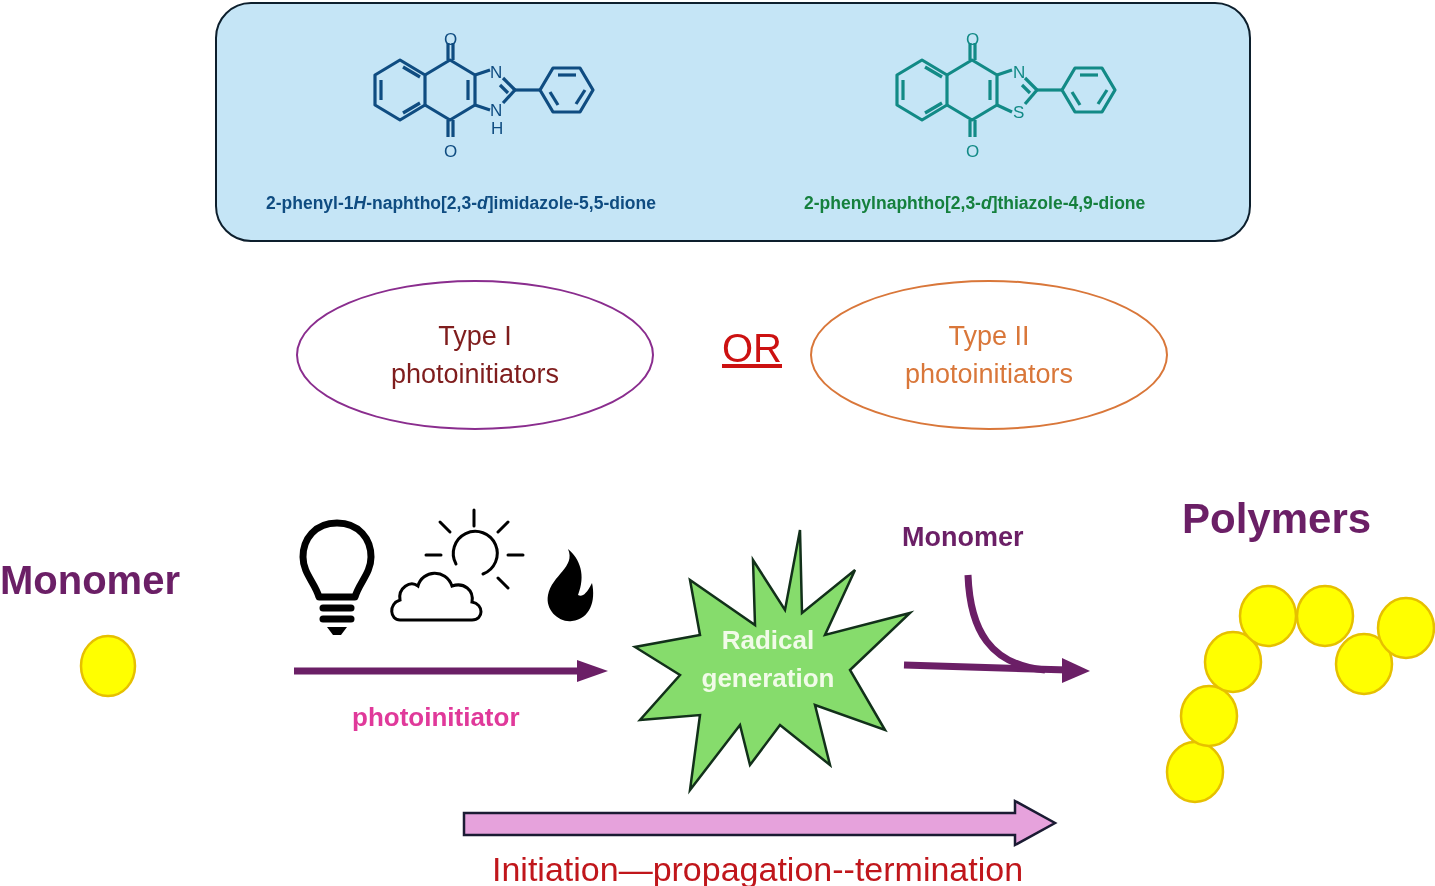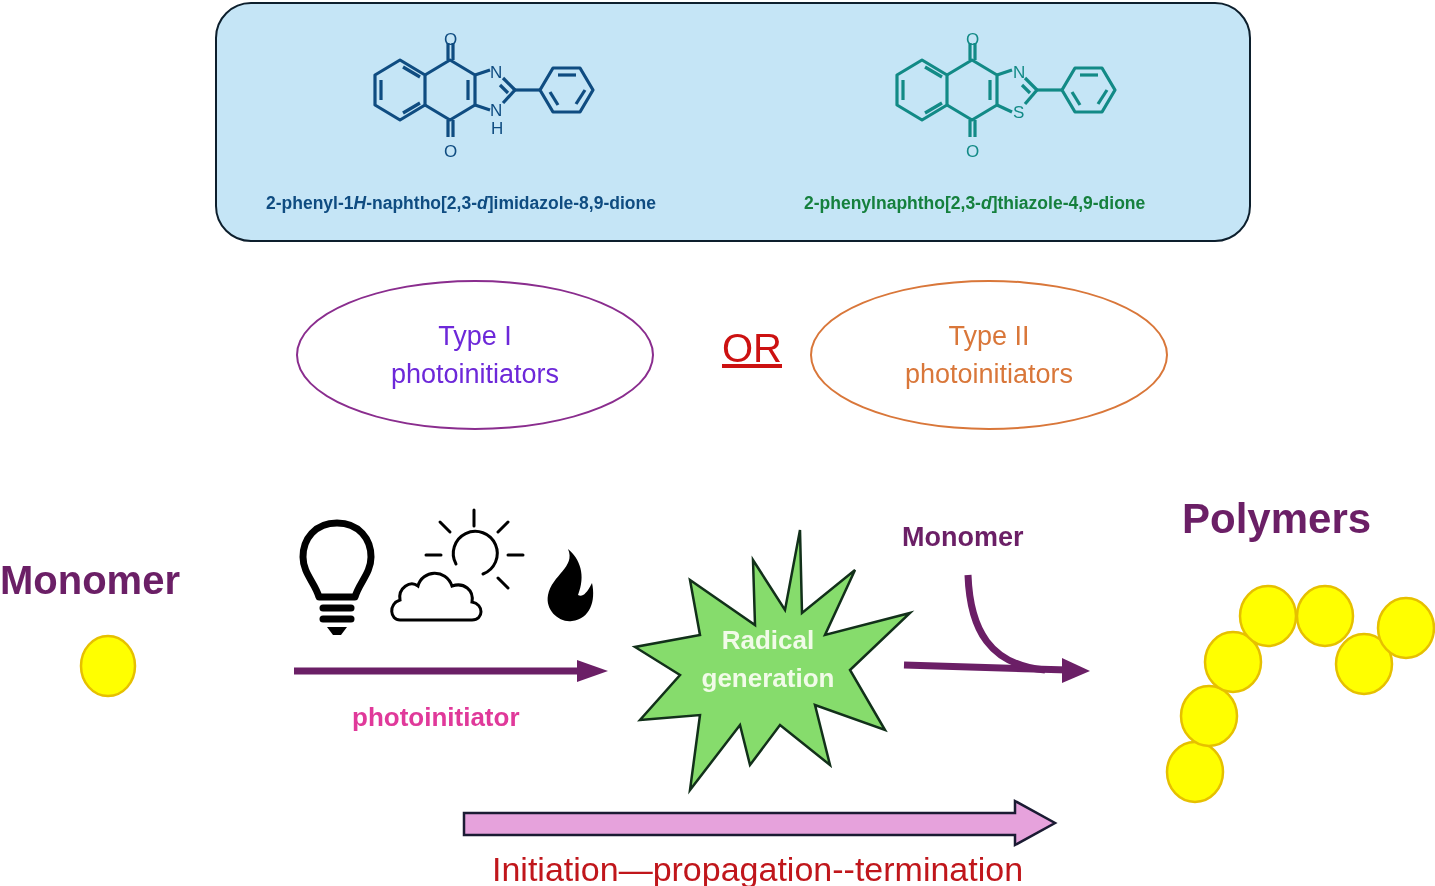--- a/index.html
+++ b/index.html
@@ -49,21 +49,21 @@
   </g>
   <g fill="#0f4c81" font-size="17">
     <text x="104" y="15">O</text>
     <text x="104" y="127">O</text>
     <text x="150" y="48">N</text>
     <text x="150" y="86">N</text>
     <text x="151" y="104">H</text>
   </g>
 </svg>
 <div class="abs cmpd-name" style="left:266px;top:193px;color:#0f4c81;">
-  <span>2-phenyl-1</span><i>H</i><span>-naphtho[2,3-</span><i>d</i><span>]imidazole-8,9-dione</span>
+  <span>2-phenyl-1</span><i>H</i><span>-naphtho[2,3-</span><i>d</i><span>]imidazole-5,5-dione</span>
 </div>
 
 <svg class="abs" style="left:877px;top:30px;" width="280" height="140">
   <g stroke="#128a86" stroke-width="3.2" fill="none" stroke-linejoin="round">
     <polygon points="20,45 45,30 70,45 70,75 45,90 20,75"></polygon>
     <line x1="26" y1="50" x2="26" y2="70"></line>
     <line x1="48" y1="37" x2="65" y2="47"></line>
     <line x1="48" y1="83" x2="65" y2="73"></line>
     <polyline points="70,45 95,30 120,45 120,75 95,90 70,75"></polyline>
     <line x1="113" y1="50" x2="113" y2="70"></line>
@@ -86,21 +86,21 @@
     <text x="89" y="15">O</text>
     <text x="89" y="127">O</text>
     <text x="136" y="48">N</text>
     <text x="136" y="88">S</text>
   </g>
 </svg>
 <div class="abs cmpd-name" style="left:804px;top:193px;color:#15803d;">
   <span>2-phenylnaphtho[2,3-</span><i>d</i><span>]thiazole-4,9-dione</span>
 </div>
 
-<div class="abs ellipse" style="left:296px;top:280px;width:358px;height:150px;border:2.5px solid #8a2d8e;color:#6d28d9;align-items:center;">
+<div class="abs ellipse" style="left:296px;top:280px;width:358px;height:150px;border:2.5px solid #8a2d8e;color:#7f1d1d;align-items:center;">
   <span>Type I</span>
   <span>photoinitiators</span>
 </div>
 <div class="abs" style="left:722px;top:326px;font-size:40px;color:#cc1111;text-decoration:underline;">OR</div>
 <div class="abs ellipse" style="left:810px;top:280px;width:358px;height:150px;border:2.5px solid #d9773a;color:#d9773a;">
   <span>Type II</span>
   <span>photoinitiators</span>
 </div>
 
 <div class="abs big-label" style="left:0px;top:558px;font-size:40px;">Monomer</div>

